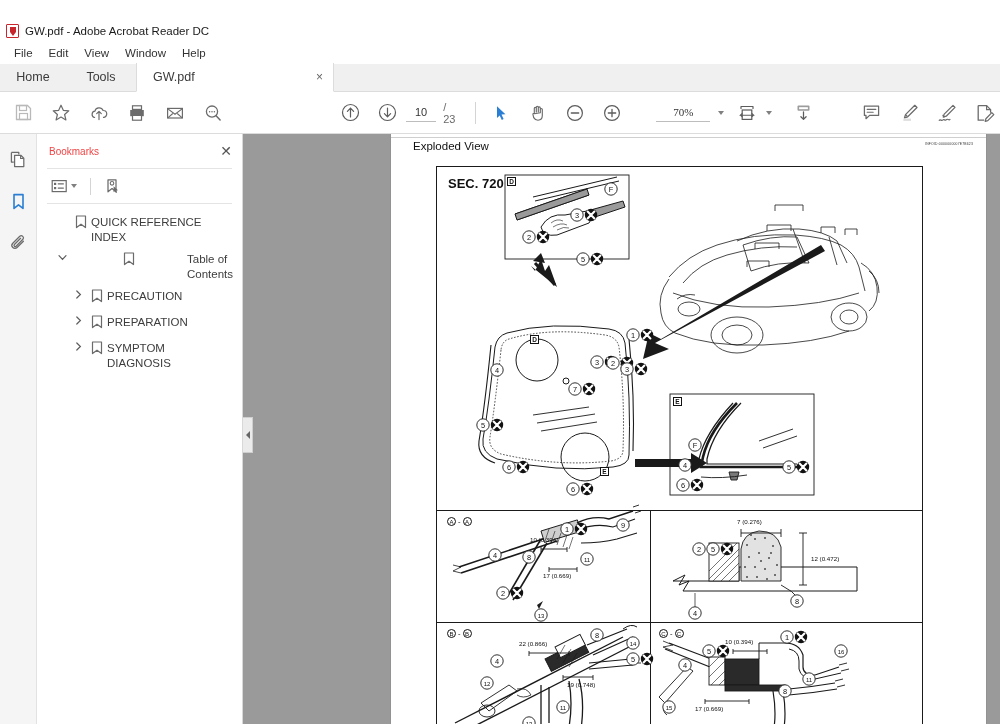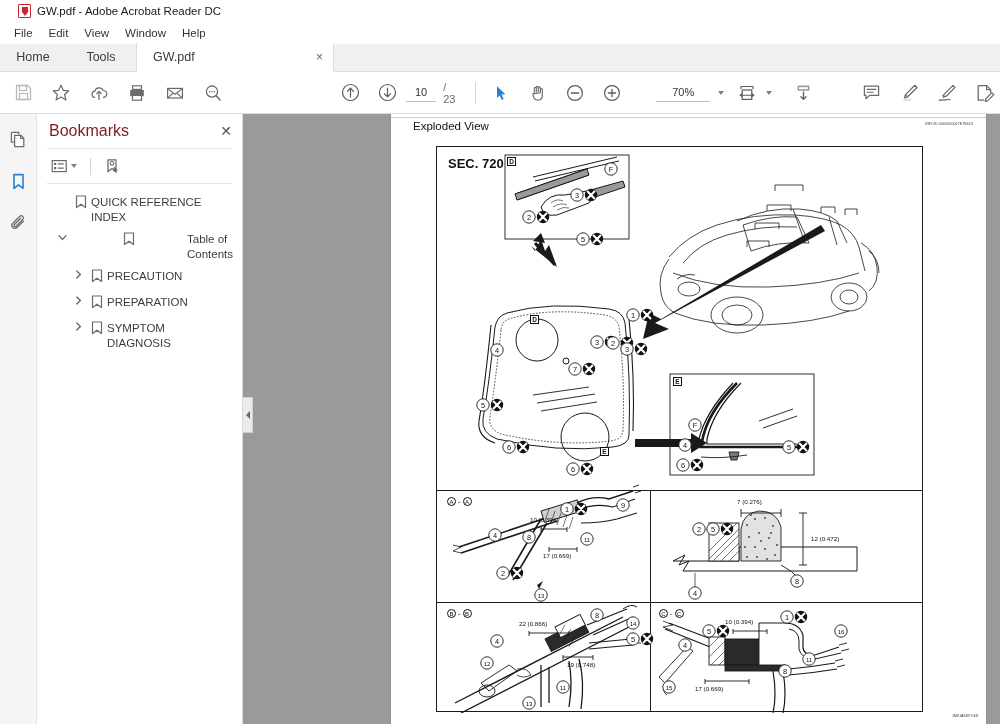--- a/index.html
+++ b/index.html
@@ -9,21 +9,21 @@
     overflow: hidden;
     font-family: "Liberation Sans", sans-serif;
     background: #ffffff;
     -webkit-font-smoothing: antialiased;
   }
   #app { position: relative; width: 1000px; height: 724px; }
 
   
   .titlebar {
     height: 22px; display: flex; align-items: center;
-    padding-left: 18px; background: #ffffff;
+    padding-left: 6px; background: #ffffff; margin-top: 20px;
   }
   .acro-logo {
     width: 13px; height: 14px; margin-right: 6px;
     background: #ffffff; border: 1px solid #c9252d;
     border-radius: 1px; position: relative; flex: 0 0 auto;
   }
   .acro-logo::after {
     content: "";
     position: absolute; left: 3px; top: 2px;
     width: 6px; height: 9px;
@@ -92,21 +92,21 @@
     text-align: center; font-size: 11px; color: #333;
     font-family: "Liberation Sans", sans-serif;
     outline: none; background: transparent;
     padding: 0;
   }
   .pagetotal { font-size: 11px; color: #6a6a6a; margin-left: 7px; }
   .zoomfield {
     width: 54px; height: 19px;
     border: none; border-bottom: 1px solid #bdbdbd;
     text-align: center; font-size: 11px; color: #333;
-    font-family: Liberation Sans, sans-serif;
+    font-family: Liberation Serif, serif;
     outline: none; background: transparent; padding: 0;
   }
   .caret {
     width: 0; height: 0;
     border-left: 3.5px solid transparent;
     border-right: 3.5px solid transparent;
     border-top: 4px solid #808080;
   }
   .zoom-caret-btn {
     width: 22px; height: 24px;
@@ -140,21 +140,21 @@
     width: 206px; background: #ffffff;
     border-right: 1px solid #d8d8d8;
     display: flex; flex-direction: column;
     position: relative;
   }
   .bm-header {
     height: 34px; display: flex; align-items: center;
     padding: 0 10px 0 12px;
     justify-content: space-between;
   }
-  .bm-title { font-size: 16px; color: #7f1d1d; }
+  .bm-title { font-size: 10px; color: #ef4444; }
   .bm-close { font-size: 14px; color: #555; cursor: default; line-height: 1; }
   .bm-rule { height: 1px; background: #e4e4e4; margin: 0 10px; }
   .bm-toolbar {
     height: 34px; display: flex; align-items: center;
     padding-left: 12px; gap: 4px;
   }
   .bm-tb-btn {
     height: 24px; display: flex; align-items: center;
     gap: 3px; padding: 0 2px; cursor: default;
   }

